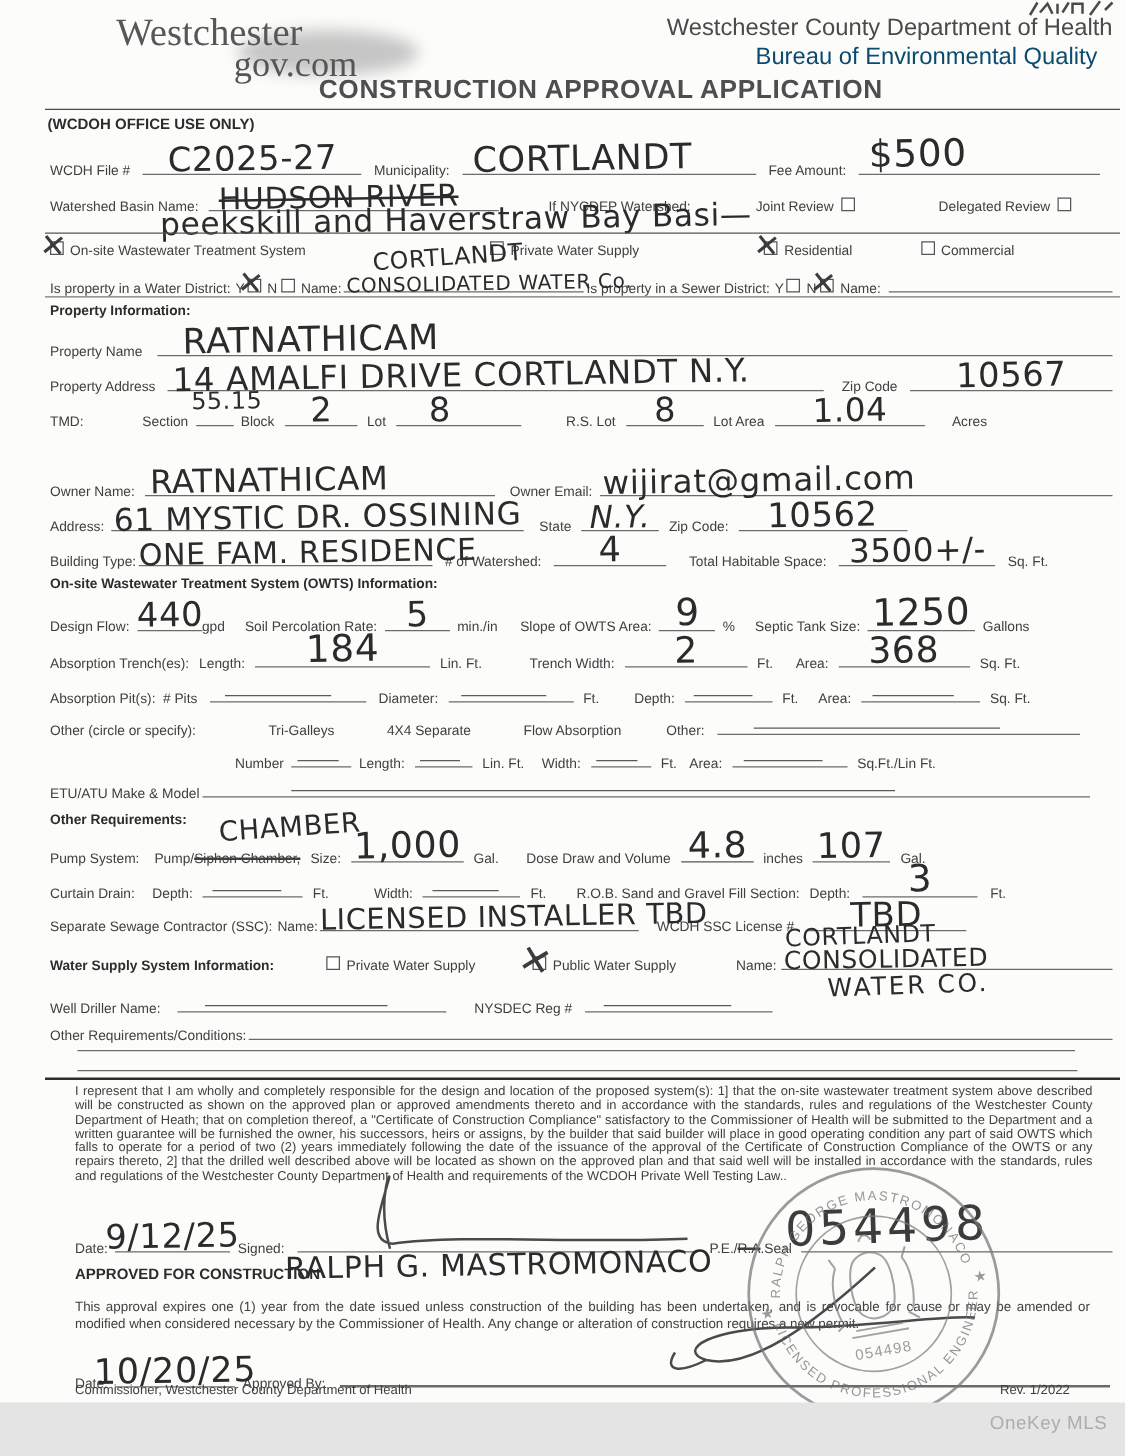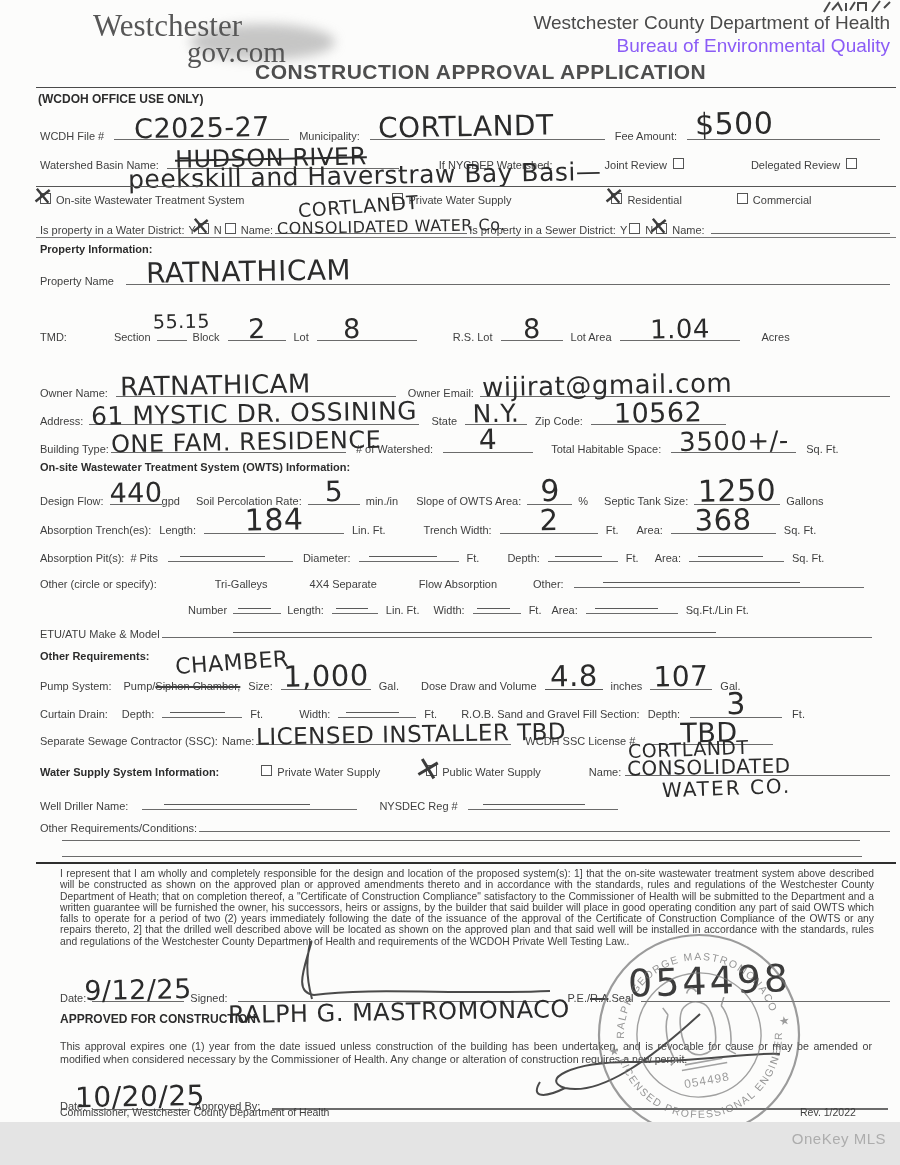--- a/index.html
+++ b/index.html
@@ -34,21 +34,21 @@
   <div class="smudge"></div>
   <div class="r" style="left:93px;top:8px;font-family:'Liberation Serif',serif;font-size:31px;color:#575757;">
       <span>Westchester</span>
     </div>
   <div class="r" style="left:187px;top:36px;font-family:'Liberation Serif',serif;font-size:29px;color:#555;">
       <span>gov.com</span>
     </div>
   <div class="r" style="right:10px;top:12px;font-size:19px;color:#4a4a4a;">
       <span>Westchester County Department of Health</span>
     </div>
-  <div class="r" style="right:10px;top:35px;font-size:19px;color:#8b5cf6;">
+  <div class="r" style="right:22px;top:35px;font-size:19px;color:#0c4a6e;">
       <span>Bureau of Environmental Quality</span>
     </div>
   <div class="r b" style="left:255px;top:60px;font-size:21px;color:#4e4e4e;letter-spacing:.5px;">
       <span>CONSTRUCTION APPROVAL APPLICATION</span>
     </div>
 
   <svg style="left:822px;top:0;" width="72" height="16">
     <path d="M2 12 L8 2 M10 10 L16 3 L20 11 M24 11 L24 3 M28 10 L33 2 M36 11 L36 3 L44 3 L44 11 M50 12 L58 1 M62 8 L68 2" stroke="#4a4a4a" stroke-width="2" fill="none"></path>
   </svg>
 
@@ -146,20 +146,30 @@
       <span>Property Information:</span>
     </div>
 
   <div class="r" style="left:40px;top:271px;right:10px;">
     <span>Property Name</span>
     <span class="fill flex" style="margin-left:12px;">
         <span class="hw" style="font-size:28px;left:20px;">RATNATHICAM</span>
       </span>
   </div>
 
+  <div class="r" style="left:40px;top:299px;right:10px;">
+    <span>Property Address</span>
+    <span class="fill" style="width:525px;margin-left:10px;">
+        <span class="hw" style="font-size:26px;left:4px;">14 AMALFI DRIVE CORTLANDT N.Y.</span>
+      </span>
+    <span style="margin-left:14px;">Zip Code</span>
+    <span class="fill flex" style="margin-left:10px;">
+        <span class="hw c" style="font-size:27px;">10567</span>
+      </span>
+  </div>
 
   <div class="r" style="left:40px;top:327px;right:10px;">
     <span>TMD:</span>
     <span style="margin-left:47px;">Section</span>
     <span class="fill" style="width:30px;margin:0 6px;">
         <span class="hw" style="font-size:19px;left:-4px;bottom:9px;">55.15</span>
       </span>
     <span>Block</span>
     <span class="fill" style="width:58px;margin:0 8px;">
         <span class="hw c" style="font-size:27px;">2</span>
@@ -190,21 +200,21 @@
         <span class="hw" style="font-size:26px;left:2px;">wijirat@gmail.com</span>
       </span>
   </div>
 
   <div class="r" style="left:40px;top:411px;right:10px;">
     <span>Address:</span>
     <span class="fill" style="width:330px;margin-left:6px;">
         <span class="hw" style="font-size:25px;left:2px;">61 MYSTIC DR. OSSINING</span>
       </span>
     <span style="margin-left:12px;">State</span>
-    <span class="fill" style="width:62px;margin:0 8px;">
+    <span class="fill" style="width:62px;margin:0 8px;font-style:italic;">
         <span class="hw c" style="font-size:25px;">N.Y.</span>
       </span>
     <span>Zip Code:</span>
     <span class="fill" style="width:135px;margin-left:8px;">
         <span class="hw c" style="font-size:27px;">10562</span>
       </span>
   </div>
 
   <div class="r" style="left:40px;top:439px;right:10px;">
     <span>Building Type:</span>

